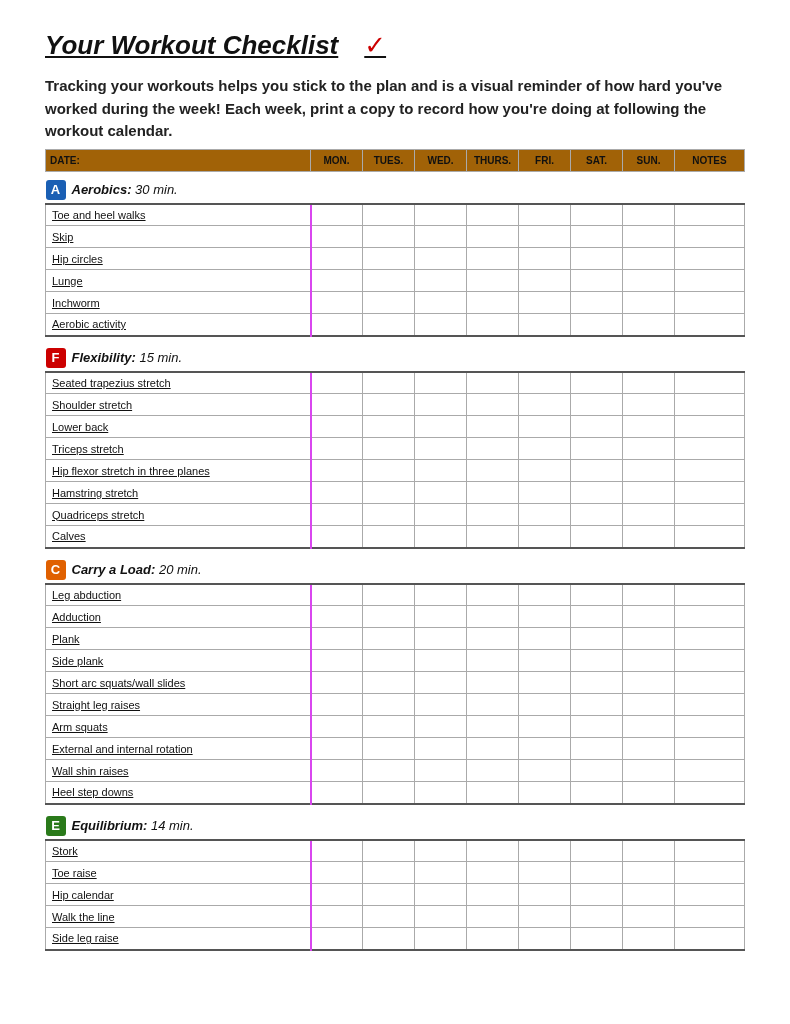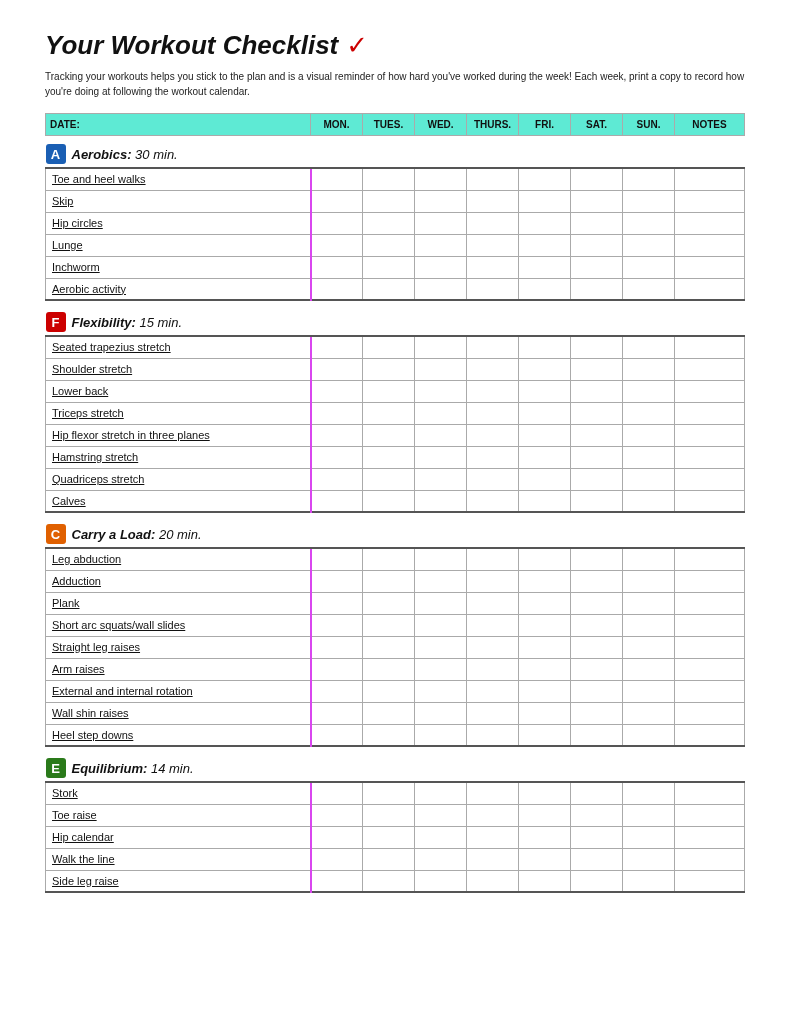--- a/index.html
+++ b/index.html
@@ -7,51 +7,53 @@
       background: #fff;
       font-family: Arial, Helvetica, sans-serif;
       width: 790px;
       min-height: 1024px;
       padding: 30px 45px;
       color: #111;
     }
     .header-title {
       display: flex;
       align-items: center;
-      gap: 8px;
-      margin-bottom: 8px;
+      gap: 26px;
+      margin-bottom: 14px;
+      text-decoration: underline;
     }
     .header-title h1 {
       font-size: 26px;
       font-weight: 900;
       font-style: italic;
     }
     .checkmark {
       color: #cc0000;
       font-size: 26px;
     }
     .subtitle {
-      font-size: 10px;
+      font-size: 15px;
       line-height: 1.5;
-      margin-bottom: 14px;
+      margin-bottom: 6px;
       color: #222;
+      font-weight: bold;
     }
     table {
       width: 100%;
       border-collapse: collapse;
       margin-bottom: 0;
     }
     th, td {
       border: 1px solid #aaa;
       font-size: 11px;
       padding: 3px 4px;
       text-align: left;
     }
     th {
-      background: #5eead4;
+      background: #a16207;
       font-weight: bold;
       font-size: 10px;
       text-align: center;
     }
     th.date-col {
       text-align: left;
     }
     td.label-col {
       font-size: 11px;
       padding-left: 6px;
@@ -345,20 +347,31 @@
         <td class="check-col"></td>
         <td class="check-col"></td>
         <td class="check-col"></td>
         <td class="check-col"></td>
         <td class="check-col"></td>
         <td class="check-col"></td>
         <td class="check-col"></td>
         <td class="notes-col"></td>
       </tr>
       <tr class="data-row">
+        <td class="label-col">Side plank</td>
+        <td class="check-col"></td>
+        <td class="check-col"></td>
+        <td class="check-col"></td>
+        <td class="check-col"></td>
+        <td class="check-col"></td>
+        <td class="check-col"></td>
+        <td class="check-col"></td>
+        <td class="notes-col"></td>
+      </tr>
+      <tr class="data-row">
         <td class="label-col">Short arc squats/wall slides</td>
         <td class="check-col"></td>
         <td class="check-col"></td>
         <td class="check-col"></td>
         <td class="check-col"></td>
         <td class="check-col"></td>
         <td class="check-col"></td>
         <td class="check-col"></td>
         <td class="notes-col"></td>
       </tr>
@@ -367,21 +380,21 @@
         <td class="check-col"></td>
         <td class="check-col"></td>
         <td class="check-col"></td>
         <td class="check-col"></td>
         <td class="check-col"></td>
         <td class="check-col"></td>
         <td class="check-col"></td>
         <td class="notes-col"></td>
       </tr>
       <tr class="data-row">
-        <td class="label-col">Arm raises</td>
+        <td class="label-col">Arm squats</td>
         <td class="check-col"></td>
         <td class="check-col"></td>
         <td class="check-col"></td>
         <td class="check-col"></td>
         <td class="check-col"></td>
         <td class="check-col"></td>
         <td class="check-col"></td>
         <td class="notes-col"></td>
       </tr>
       <tr class="data-row">

